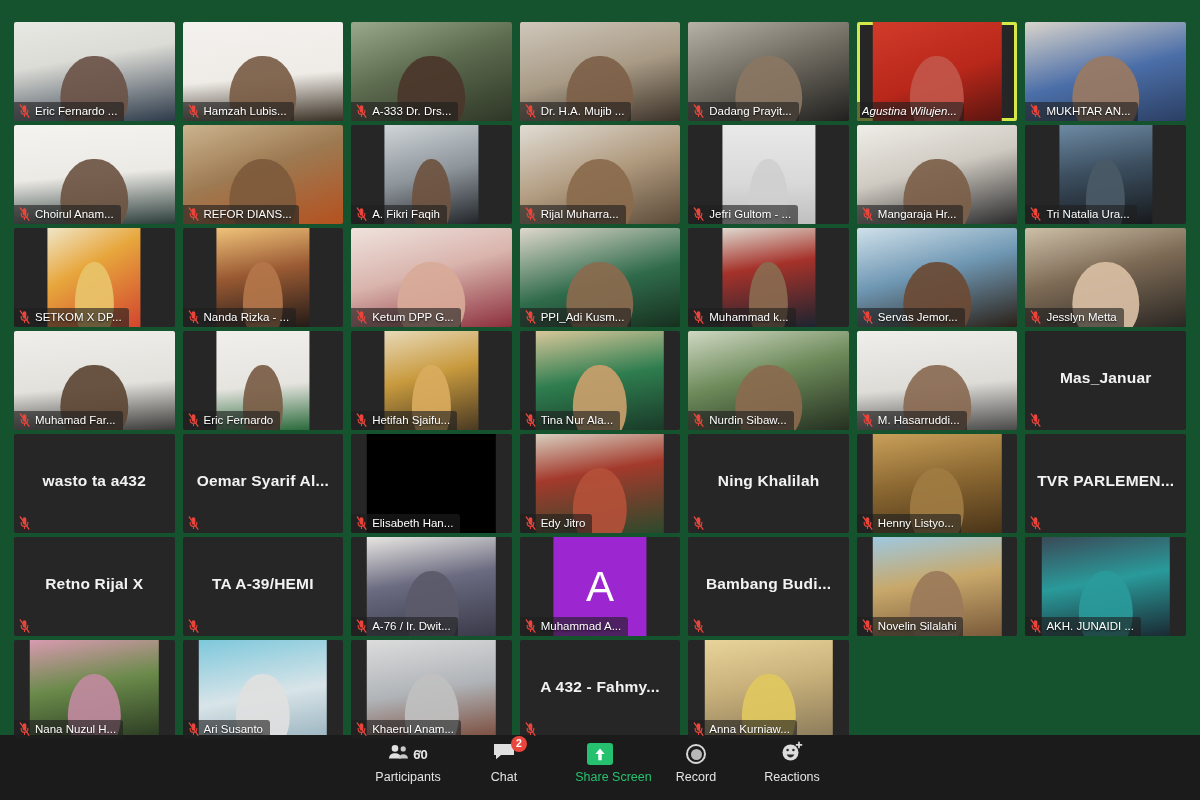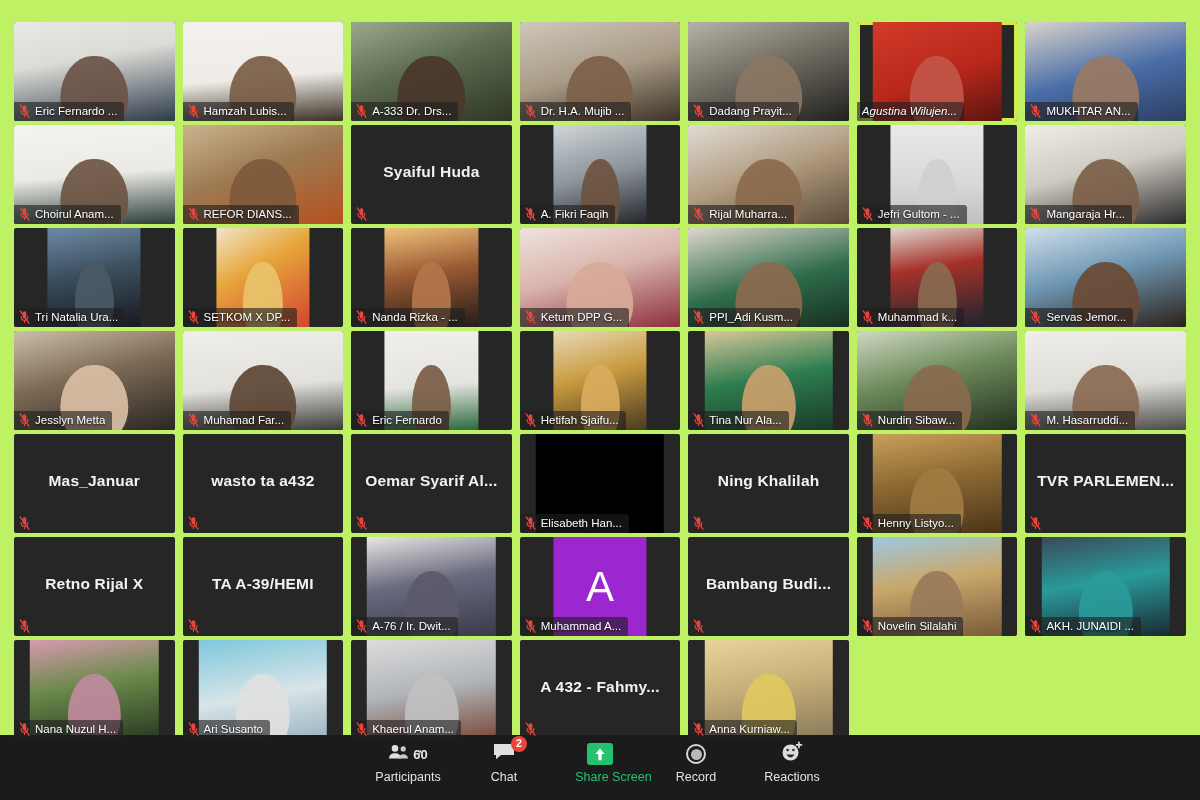--- a/index.html
+++ b/index.html
@@ -6,21 +6,21 @@
   * { box-sizing: border-box; margin: 0; padding: 0; }
   html, body {
     width: 1200px; height: 800px;
     background: #1a1a1a;
     font-family: "Liberation Sans", sans-serif;
     overflow: hidden;
   }
   #app {
     position: relative;
     width: 1200px; height: 800px;
-    background: #bef264;
+    background: #14532d;
     display: flex;
     flex-direction: column;
   }
 
   
   #gallery {
     position: absolute;
     left: 0; top: 0;
     width: 1200px;
     height: 735px;
@@ -351,33 +351,20 @@
               <path d="M6 1.4c-1.2 0-2.1.95-2.1 2.1v4.2c0 1.15.9 2.1 2.1 2.1s2.1-.95 2.1-2.1V3.5C8.1 2.35 7.2 1.4 6 1.4z" fill="#e8453c"></path>
               <path d="M2.2 7.2v.7c0 2.1 1.7 3.8 3.8 3.8s3.8-1.7 3.8-3.8v-.7" fill="none" stroke="#e8453c" stroke-width="1.25" stroke-linecap="round"></path>
               <path d="M6 11.7v2.6" stroke="#e8453c" stroke-width="1.25" stroke-linecap="round"></path>
               <path d="M1.1 1.1 11 15.1" stroke="#e8453c" stroke-width="1.5" stroke-linecap="round"></path>
             </svg>
           </span>
           <span class="nm">REFOR DIANS...</span>
         </div>
       </div>
       <div class="tile">
-        <div class="nameonly">Syaiful Huda</div>
-        <div class="namebar nobg">
-          <span class="mic">
-            <svg viewBox="0 0 12 16" aria-hidden="true">
-              <path d="M6 1.4c-1.2 0-2.1.95-2.1 2.1v4.2c0 1.15.9 2.1 2.1 2.1s2.1-.95 2.1-2.1V3.5C8.1 2.35 7.2 1.4 6 1.4z" fill="#e8453c"></path>
-              <path d="M2.2 7.2v.7c0 2.1 1.7 3.8 3.8 3.8s3.8-1.7 3.8-3.8v-.7" fill="none" stroke="#e8453c" stroke-width="1.25" stroke-linecap="round"></path>
-              <path d="M6 11.7v2.6" stroke="#e8453c" stroke-width="1.25" stroke-linecap="round"></path>
-              <path d="M1.1 1.1 11 15.1" stroke="#e8453c" stroke-width="1.5" stroke-linecap="round"></path>
-            </svg>
-          </span>
-        </div>
-      </div>
-      <div class="tile">
         <div class="vid portrait" style="background: linear-gradient(165deg, rgb(207, 213, 216) 0%, rgb(141, 148, 154) 50%, rgb(34, 38, 43) 100%);">
           <div style="position: absolute; left: 50%; top: 34%; transform: translateX(-50%); width: 42%; height: 78%; border-radius: 48% 48% 40% 40% / 55% 55% 45% 45%; background: rgb(110, 83, 64); opacity: 0.92;"></div>
         </div>
         <div class="namebar">
           <span class="mic">
             <svg viewBox="0 0 12 16" aria-hidden="true">
               <path d="M6 1.4c-1.2 0-2.1.95-2.1 2.1v4.2c0 1.15.9 2.1 2.1 2.1s2.1-.95 2.1-2.1V3.5C8.1 2.35 7.2 1.4 6 1.4z" fill="#e8453c"></path>
               <path d="M2.2 7.2v.7c0 2.1 1.7 3.8 3.8 3.8s3.8-1.7 3.8-3.8v-.7" fill="none" stroke="#e8453c" stroke-width="1.25" stroke-linecap="round"></path>
               <path d="M6 11.7v2.6" stroke="#e8453c" stroke-width="1.25" stroke-linecap="round"></path>
               <path d="M1.1 1.1 11 15.1" stroke="#e8453c" stroke-width="1.5" stroke-linecap="round"></path>
@@ -702,20 +689,36 @@
         <div class="namebar">
           <span class="mic">
             <svg viewBox="0 0 12 16" aria-hidden="true">
               <path d="M6 1.4c-1.2 0-2.1.95-2.1 2.1v4.2c0 1.15.9 2.1 2.1 2.1s2.1-.95 2.1-2.1V3.5C8.1 2.35 7.2 1.4 6 1.4z" fill="#e8453c"></path>
               <path d="M2.2 7.2v.7c0 2.1 1.7 3.8 3.8 3.8s3.8-1.7 3.8-3.8v-.7" fill="none" stroke="#e8453c" stroke-width="1.25" stroke-linecap="round"></path>
               <path d="M6 11.7v2.6" stroke="#e8453c" stroke-width="1.25" stroke-linecap="round"></path>
               <path d="M1.1 1.1 11 15.1" stroke="#e8453c" stroke-width="1.5" stroke-linecap="round"></path>
             </svg>
           </span>
           <span class="nm">Elisabeth Han...</span>
+        </div>
+      </div>
+      <div class="tile">
+        <div class="vid mid" style="background: linear-gradient(170deg, rgb(216, 207, 192) 0%, rgb(163, 58, 44) 40%, rgb(44, 74, 44) 100%);">
+          <div style="position: absolute; left: 50%; top: 34%; transform: translateX(-50%); width: 42%; height: 78%; border-radius: 48% 48% 40% 40% / 55% 55% 45% 45%; background: rgb(180, 80, 58); opacity: 0.92;"></div>
+        </div>
+        <div class="namebar">
+          <span class="mic">
+            <svg viewBox="0 0 12 16" aria-hidden="true">
+              <path d="M6 1.4c-1.2 0-2.1.95-2.1 2.1v4.2c0 1.15.9 2.1 2.1 2.1s2.1-.95 2.1-2.1V3.5C8.1 2.35 7.2 1.4 6 1.4z" fill="#e8453c"></path>
+              <path d="M2.2 7.2v.7c0 2.1 1.7 3.8 3.8 3.8s3.8-1.7 3.8-3.8v-.7" fill="none" stroke="#e8453c" stroke-width="1.25" stroke-linecap="round"></path>
+              <path d="M6 11.7v2.6" stroke="#e8453c" stroke-width="1.25" stroke-linecap="round"></path>
+              <path d="M1.1 1.1 11 15.1" stroke="#e8453c" stroke-width="1.5" stroke-linecap="round"></path>
+            </svg>
+          </span>
+          <span class="nm">Edy Jitro</span>
         </div>
       </div>
       <div class="tile">
         <div class="nameonly">Ning Khalilah</div>
         <div class="namebar nobg">
           <span class="mic">
             <svg viewBox="0 0 12 16" aria-hidden="true">
               <path d="M6 1.4c-1.2 0-2.1.95-2.1 2.1v4.2c0 1.15.9 2.1 2.1 2.1s2.1-.95 2.1-2.1V3.5C8.1 2.35 7.2 1.4 6 1.4z" fill="#e8453c"></path>
               <path d="M2.2 7.2v.7c0 2.1 1.7 3.8 3.8 3.8s3.8-1.7 3.8-3.8v-.7" fill="none" stroke="#e8453c" stroke-width="1.25" stroke-linecap="round"></path>
               <path d="M6 11.7v2.6" stroke="#e8453c" stroke-width="1.25" stroke-linecap="round"></path>

